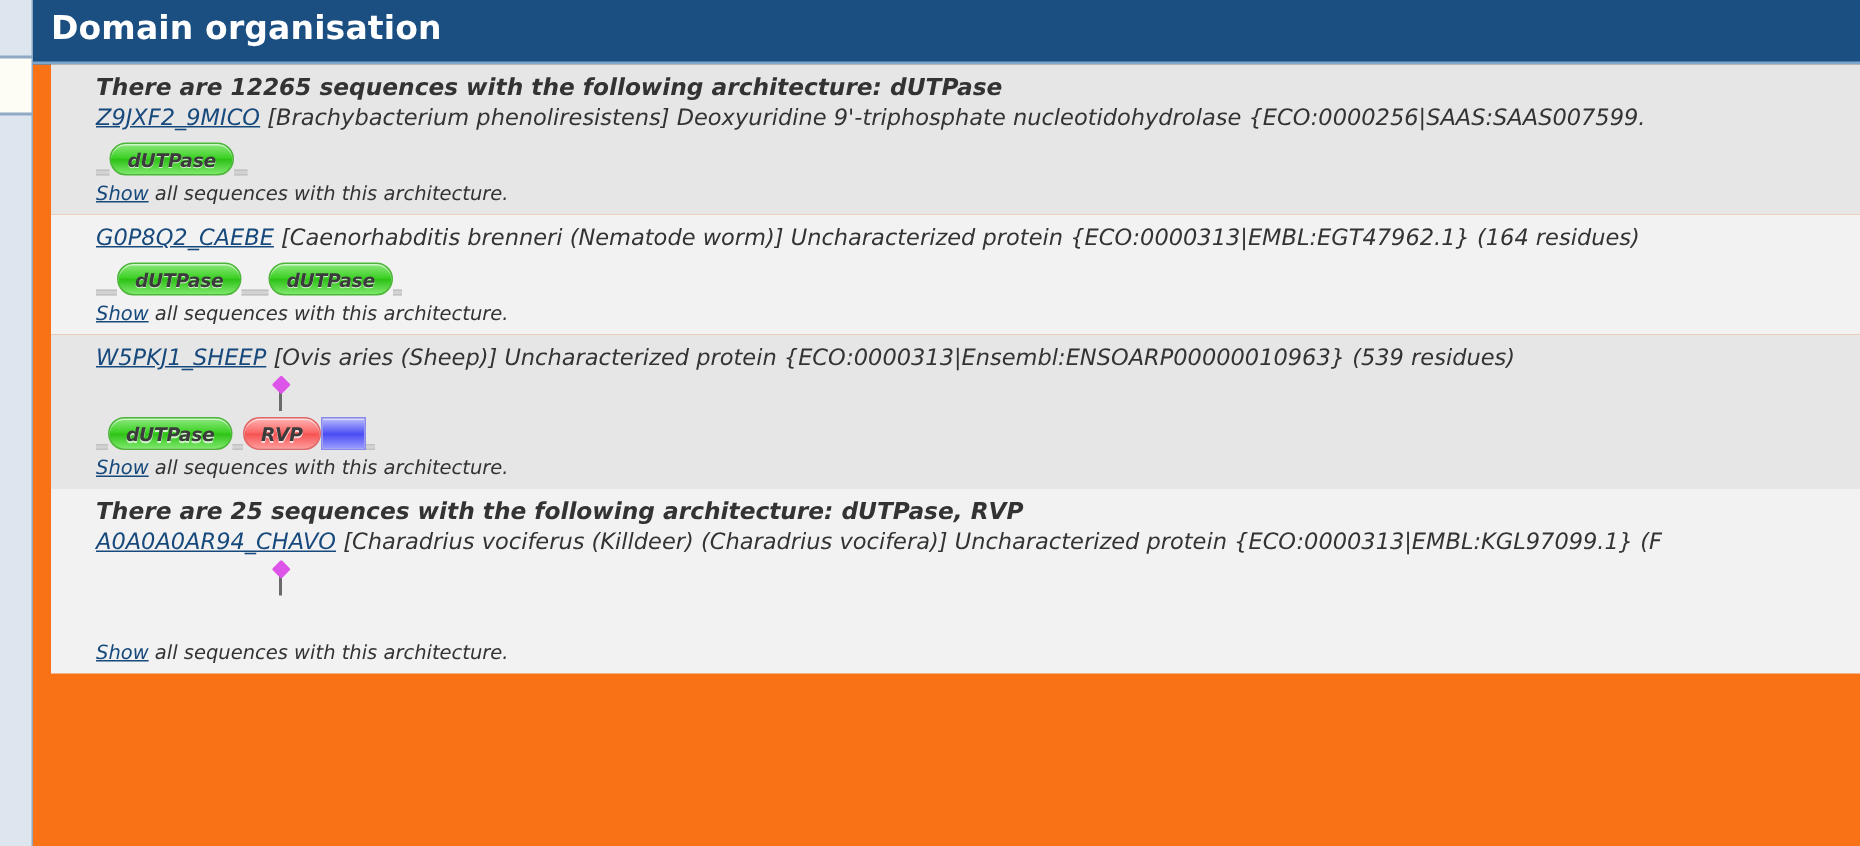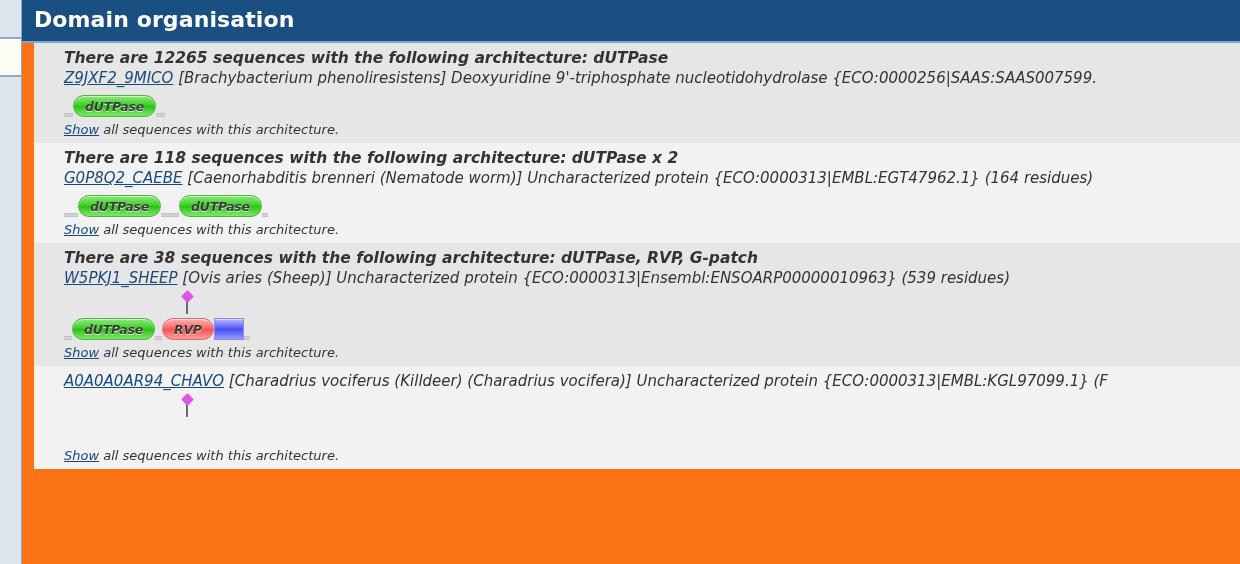--- a/index.html
+++ b/index.html
@@ -224,56 +224,55 @@
           <div class="graphic">
             <div class="graphic-row">
               <div class="connector" style="width: 9px;"></div>
               <div class="pill green">dUTPase</div>
               <div class="connector" style="width: 9px;"></div>
             </div>
           </div>
           <div class="arch-show"><a href="#">Show</a><span> all sequences with this architecture.</span></div>
         </div>
         <div class="arch-block shade-b">
-          <div class="arch-title">There are 118 sequences with the following architecture: dUTPase x 2</div>
           <div class="arch-seq"><a href="#">G0P8Q2_CAEBE</a><span> [Caenorhabditis brenneri (Nematode worm)] Uncharacterized protein {ECO:0000313|EMBL:EGT47962.1} (164 residues)</span></div>
           <div class="graphic">
             <div class="graphic-row">
               <div class="connector" style="width: 14px;"></div>
               <div class="pill green">dUTPase</div>
               <div class="connector" style="width: 9px;"></div>
               <div class="connector" style="width: 9px;"></div>
               <div class="pill green">dUTPase</div>
               <div class="connector" style="width: 6px;"></div>
             </div>
           </div>
           <div class="arch-show"><a href="#">Show</a><span> all sequences with this architecture.</span></div>
         </div>
         <div class="arch-block shade-a">
-          <div class="arch-title">There are 38 sequences with the following architecture: dUTPase, RVP, G-patch</div>
           <div class="arch-seq"><a href="#">W5PKJ1_SHEEP</a><span> [Ovis aries (Sheep)] Uncharacterized protein {ECO:0000313|Ensembl:ENSOARP00000010963} (539 residues)</span></div>
           <div class="graphic has-marker">
             <div class="marker-lane">
               <div class="marker" style="left: 117px;">
                 <div class="diamond"></div>
                 <div class="stalk"></div>
               </div>
             </div>
             <div class="graphic-row">
               <div class="connector" style="width: 8px;"></div>
               <div class="pill green">dUTPase</div>
               <div class="connector" style="width: 7px;"></div>
               <div class="pill red">RVP</div>
               <div class="block-dom"></div>
               <div class="connector" style="width: 6px;"></div>
             </div>
           </div>
           <div class="arch-show"><a href="#">Show</a><span> all sequences with this architecture.</span></div>
         </div>
         <div class="arch-block shade-b">
+          <div class="arch-title">There are 25 sequences with the following architecture: dUTPase, RVP</div>
           <div class="arch-seq"><a href="#">A0A0A0AR94_CHAVO</a><span> [Charadrius vociferus (Killdeer) (Charadrius vocifera)] Uncharacterized protein {ECO:0000313|EMBL:KGL97099.1} (F</span></div>
           <div class="graphic has-marker">
             <div class="marker-lane">
               <div class="marker" style="left: 117px;">
                 <div class="diamond"></div>
                 <div class="stalk"></div>
               </div>
             </div>
             <div class="graphic-row"></div>
           </div>

